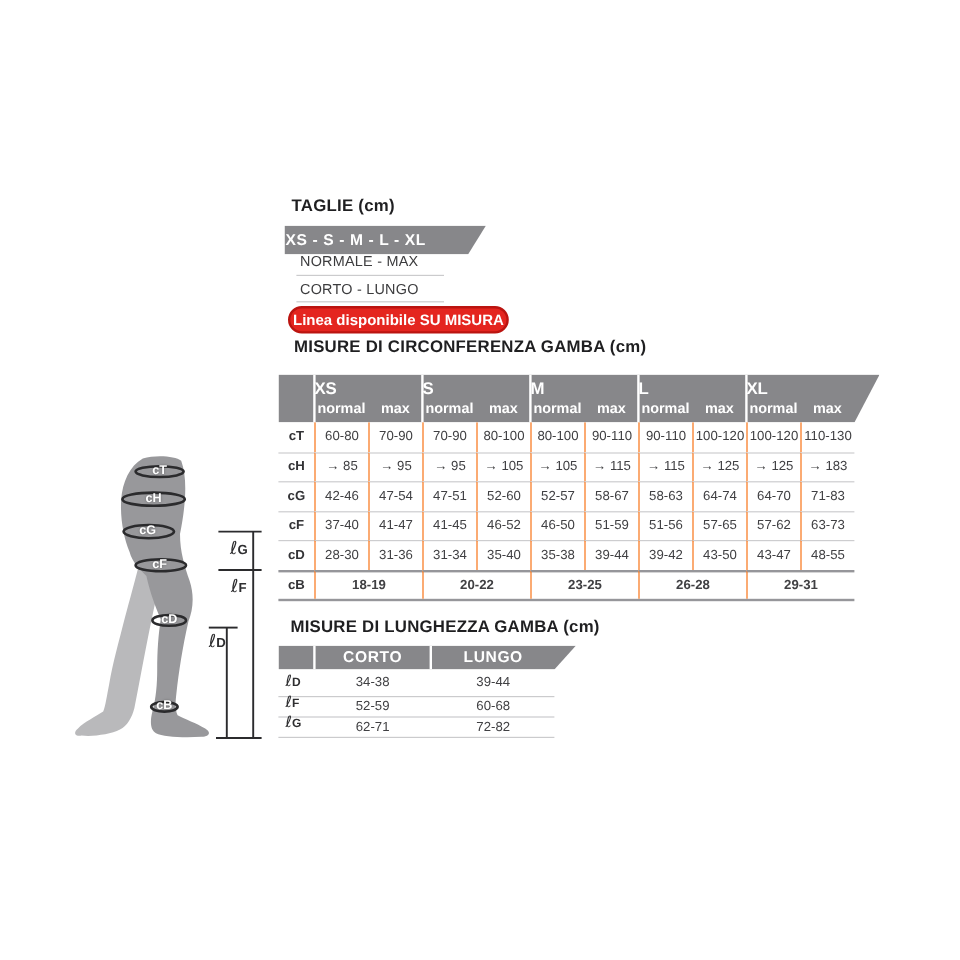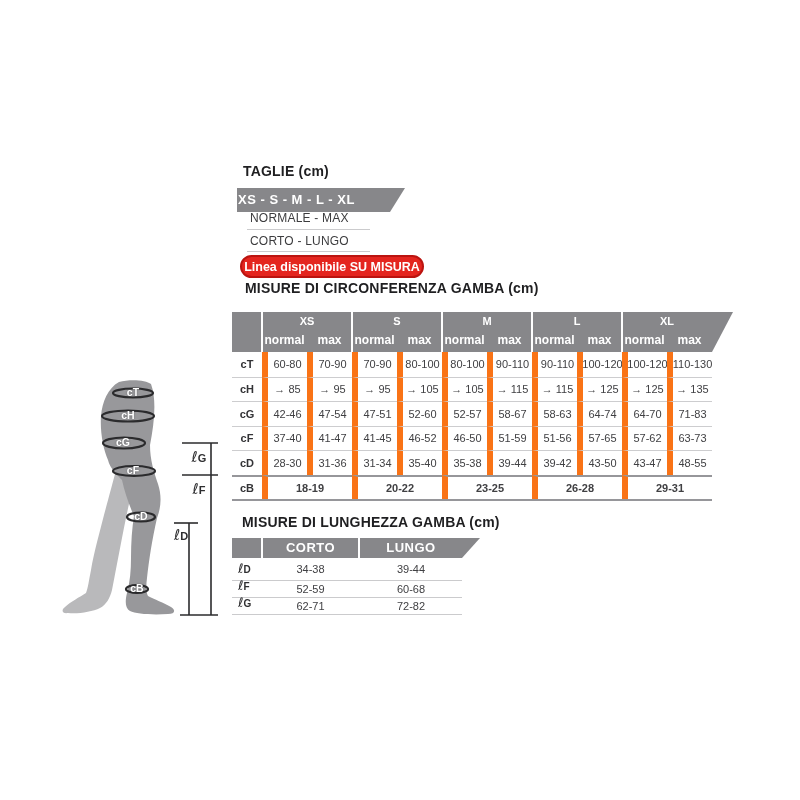--- a/index.html
+++ b/index.html
@@ -15,32 +15,32 @@
                font-size:13px;letter-spacing:.5px;white-space:nowrap;}
   .optrow{font-size:12px;color:#3c3c3e;letter-spacing:.2px;white-space:nowrap;}
   .rule{height:1px;background:#cbcbcd;}
   .badge{left:240px;top:255px;width:184px;height:23px;background:#e4251f;border:2px solid #bb1410;
          border-radius:12px;box-sizing:border-box;display:flex;align-items:center;justify-content:center;
          color:#fff;font-weight:bold;font-size:12.5px;white-space:nowrap;cursor:default;}
   
   .circ-header{left:232px;top:312px;width:501px;height:40px;background:#87878a;
          -webkit-clip-path:polygon(0 0,501px 0,480px 40px,0 40px);
          clip-path:polygon(0 0,501px 0,480px 40px,0 40px);}
-  .c-size{position:absolute;top:3px;height:17px;width:90px;text-align:center;color:#fff;
-          font-weight:bold;font-size:11px;}
+  .c-size{position:absolute;top:3px;height:17px;width:90px;color:#fff;
+          font-weight:bold;font-size:14px;}
   .c-sub{position:absolute;top:21px;height:17px;width:45px;text-align:center;color:#ffffff;
          font-weight:bold;font-size:12px;}
   .c-gap{position:absolute;top:0;width:2px;height:40px;background:#fff;}
   
   .circ-body{left:232px;top:352px;display:grid;grid-template-columns:30px repeat(10,45px);
              grid-auto-rows:24.5px;border-bottom:2px solid #96969a;}
   .cc{display:flex;align-items:center;justify-content:center;font-size:11px;color:#404043;
       box-sizing:border-box;white-space:nowrap;}
   .cc.lab{font-weight:bold;color:#333336;}
-  .cc.bl{border-left:6px solid #f97316;}
+  .cc.bl{border-left:1px solid #f97316;}
   .cc.bt{border-top:1px solid #cdcdcf;}
   .cc.btd{border-top:2px solid #96969a;}
   .cc.valb{font-weight:bold;}
   
   .len-header{left:232px;top:538px;width:248px;height:20px;background:#87878a;
          -webkit-clip-path:polygon(0 0,248px 0,230px 20px,0 20px);
          clip-path:polygon(0 0,248px 0,230px 20px,0 20px);}
   .l-col{position:absolute;top:0;height:20px;line-height:20px;text-align:center;color:#fff;
          font-weight:bold;font-size:13px;letter-spacing:.5px;}
   .l-gap{position:absolute;top:0;width:2px;height:20px;background:#fff;}
@@ -113,21 +113,21 @@
       <div class="cc lab bt">cH</div>
       <div class="cc bl bt">→ 85</div>
       <div class="cc bl bt">→ 95</div>
       <div class="cc bl bt">→ 95</div>
       <div class="cc bl bt">→ 105</div>
       <div class="cc bl bt">→ 105</div>
       <div class="cc bl bt">→ 115</div>
       <div class="cc bl bt">→ 115</div>
       <div class="cc bl bt">→ 125</div>
       <div class="cc bl bt">→ 125</div>
-      <div class="cc bl bt">→ 135</div>
+      <div class="cc bl bt">→ 183</div>
       <div class="cc lab bt">cG</div>
       <div class="cc bl bt">42-46</div>
       <div class="cc bl bt">47-54</div>
       <div class="cc bl bt">47-51</div>
       <div class="cc bl bt">52-60</div>
       <div class="cc bl bt">52-57</div>
       <div class="cc bl bt">58-67</div>
       <div class="cc bl bt">58-63</div>
       <div class="cc bl bt">64-74</div>
       <div class="cc bl bt">64-70</div>

